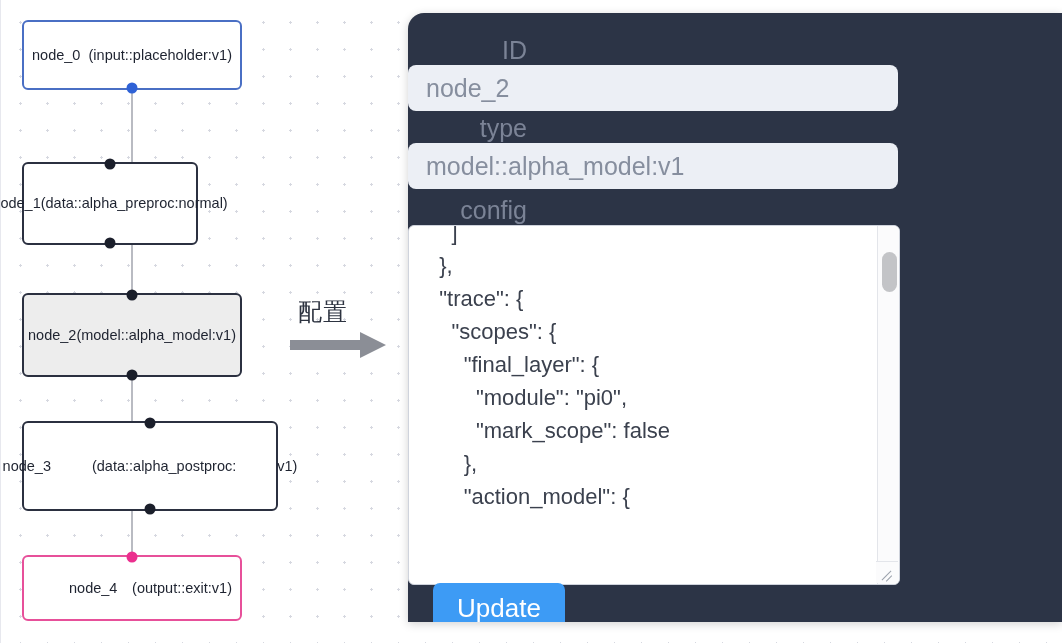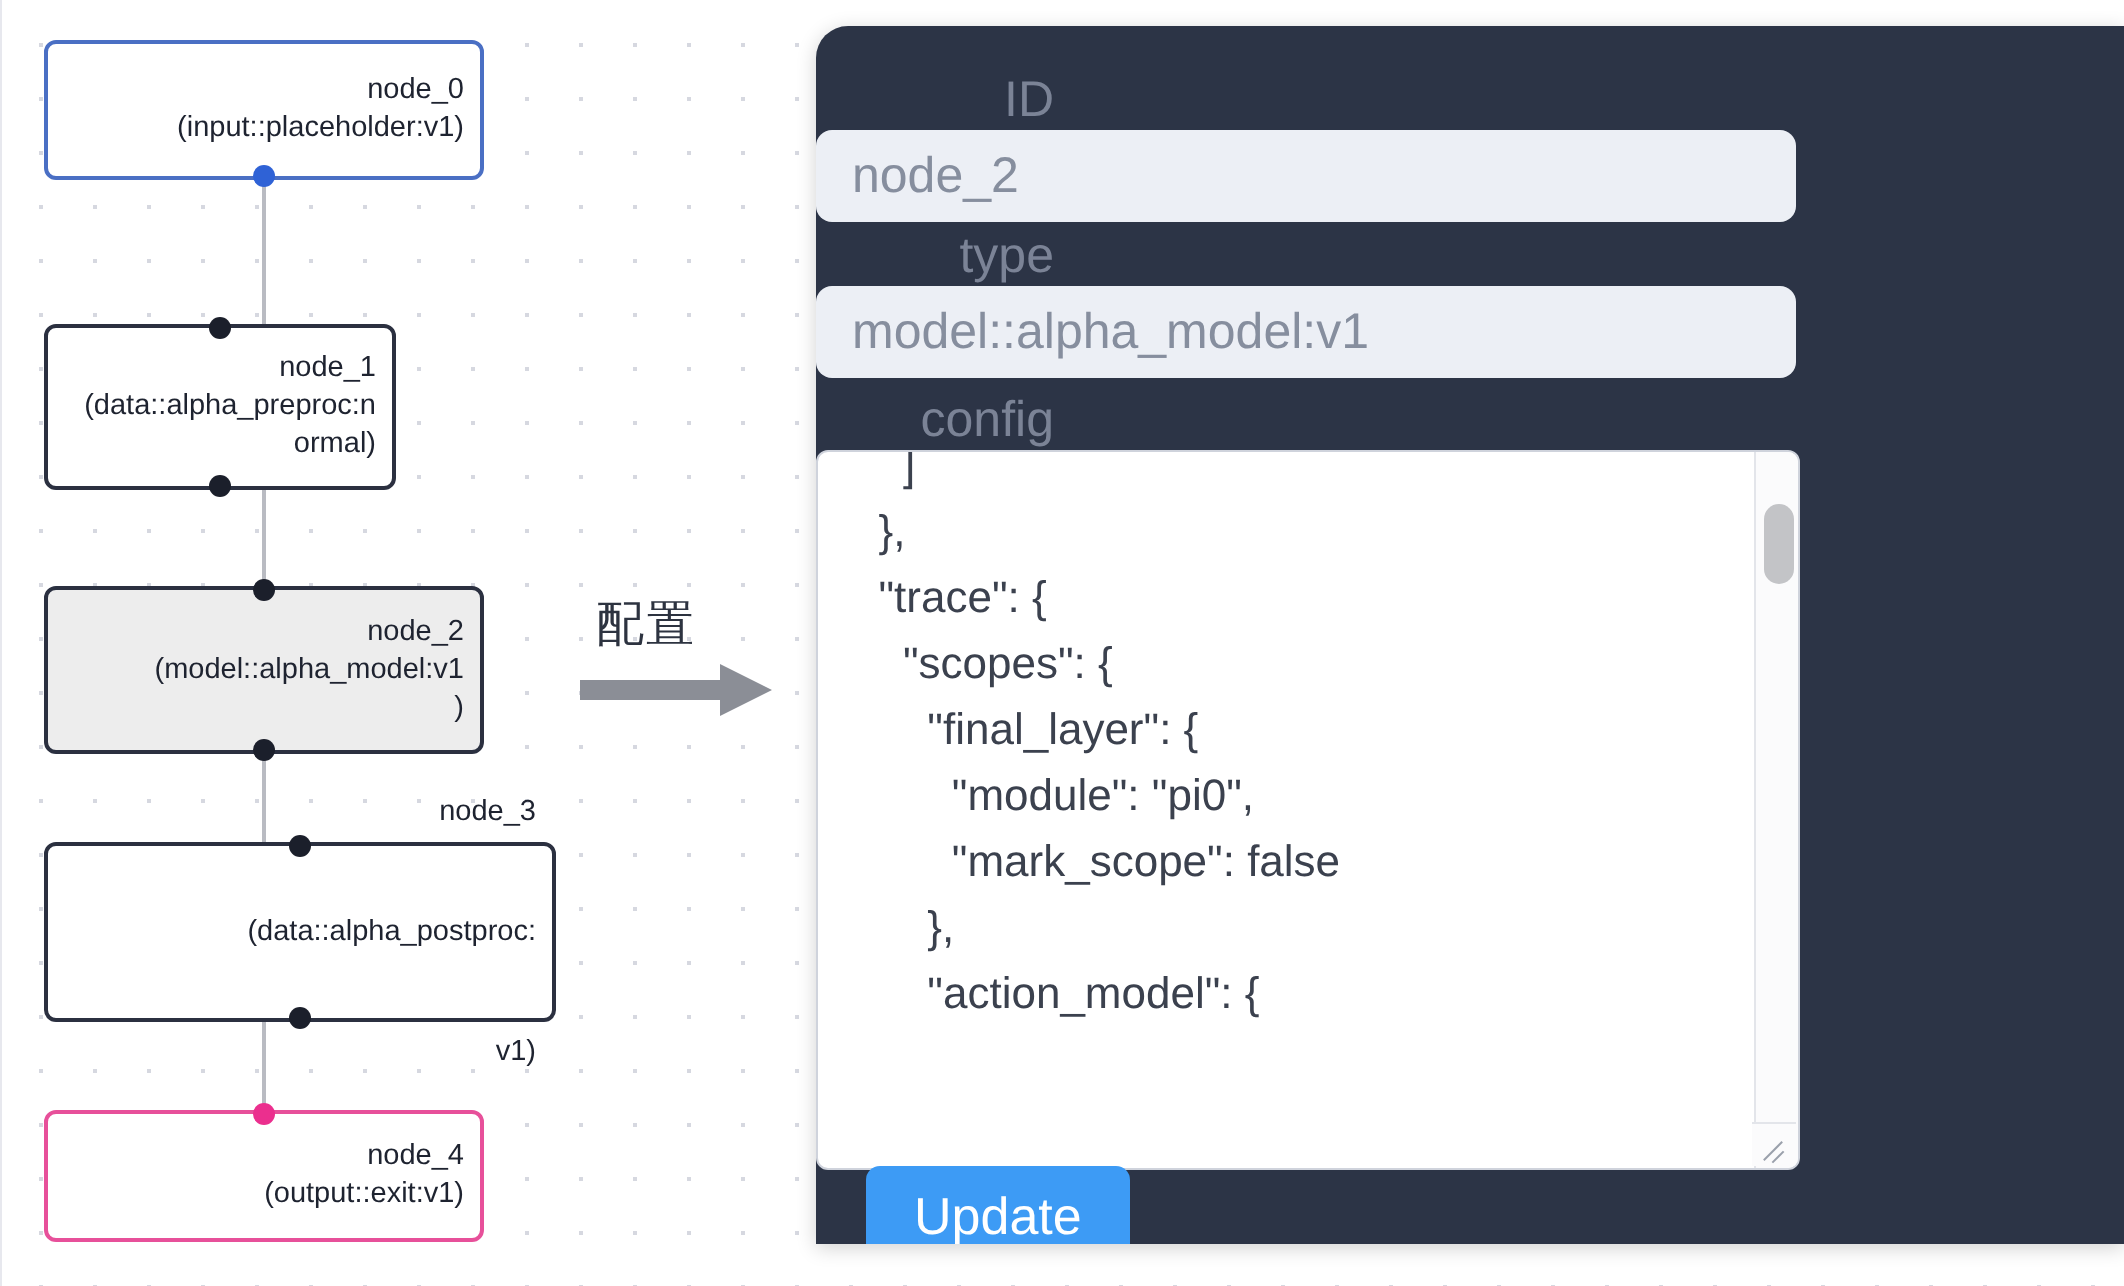--- a/index.html
+++ b/index.html
@@ -24,23 +24,23 @@
   #canvas-left-border {
     position: absolute; left: 0; top: 0; width: 1px; height: 643px;
     background: #e7e8ee;
   }
 
   .node {
     position: absolute;
     background: #ffffff;
     border: 2px solid #2b3040;
     border-radius: 6px;
-    display: flex; flex-direction: column;
+    display: flex; flex-direction: row;
     align-items: center; justify-content: center;
-    text-align: right;
+    text-align: left;
     font-size: 14.5px;
     line-height: 19px;
     color: #1e2330;
     padding: 4px 8px;
   }
   .node .nline { display:block; width: 100%; }
 
   .node.blue  { border-color: #4a6fc4; }
   .node.pink  { border-color: #e7509a; padding-left: 45px; }
   .node.sel   { background: #ededed; border-color: #2b3040; }

